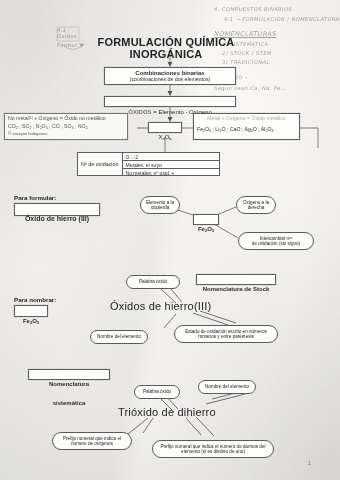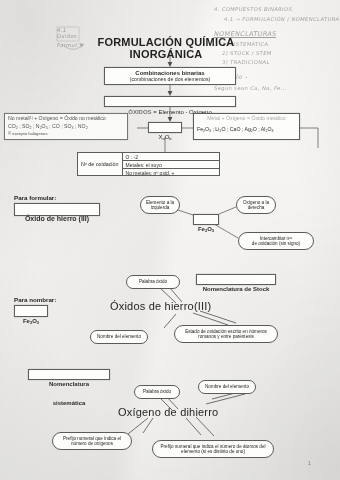--- a/index.html
+++ b/index.html
@@ -246,19 +246,19 @@
 <div class="el bubble" style="left:174px;top:325px;width:104px;">Estado de oxidación escrito en números romanos y entre paréntesis</div>
 
 <div class="el box" style="left:28px;top:369px;width:82px;height:11px;padding-top:2.3px;">
   <span class="s6 b-bold">Nomenclatura sistemática</span>
 </div>
 
 <div class="el bubble" style="left:134px;top:385px;width:46px;padding:3px;">Palabra óxido</div>
 
 <div class="el bubble" style="left:198px;top:380px;width:58px;padding:3px;">Nombre del elemento</div>
 
-<div class="el product" style="left:118px;top:406px;">Oxígeno de dihierro</div>
+<div class="el product" style="left:118px;top:406px;">Trióxido de dihierro</div>
 
 <div class="el bubble" style="left:52px;top:432px;width:80px;">Prefijo numeral que indica el número de oxígenos</div>
 
 <div class="el bubble" style="left:152px;top:440px;width:122px;">Prefijo numeral que indica el número de átomos del elemento (si es distinto de uno)</div>
 
 <div class="el pagenum" style="left:308px;top:460px;">1</div>
 
 </body></html>

